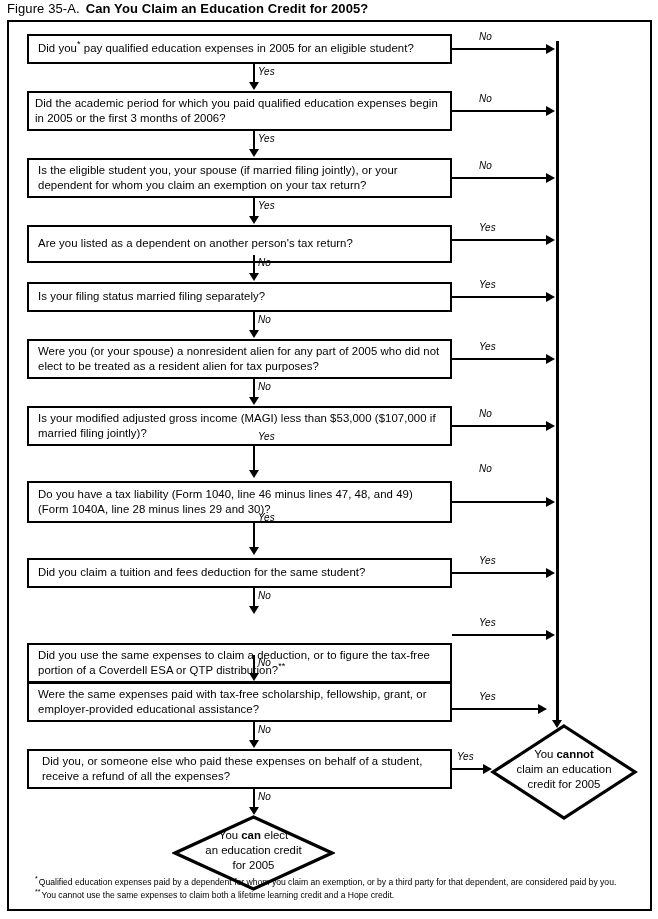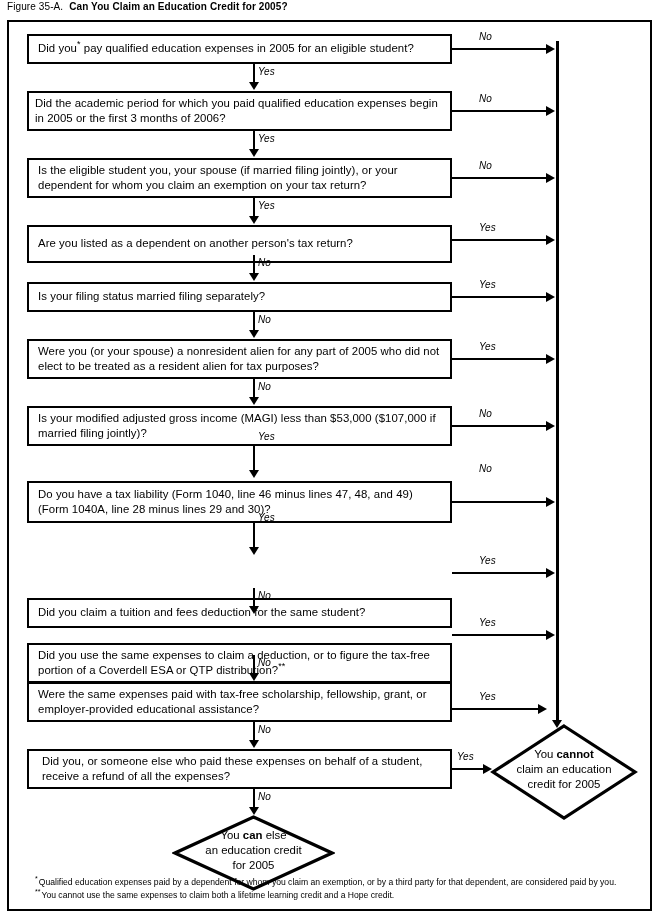--- a/index.html
+++ b/index.html
@@ -14,21 +14,21 @@
     color: #000000;
     position: relative;
     overflow: hidden;
   }
 
   
   #figure-title {
     position: absolute;
     left: 7px;
     top: 1px;
-    font-size: 10px;
+    font-size: 13px;
     white-space: nowrap;
     letter-spacing: 0.1px;
   }
   #figure-title .fig-num { font-weight: normal; }
   #figure-title .fig-name { font-weight: bold; margin-left: 6px; }
 
   
   #chart-frame {
     position: absolute;
     left: 7px;
@@ -233,21 +233,21 @@
   <div class="qbox" style="left:18px; top:459px; width:425px; height:42px;">
     <span class="qtext">Do you have a tax liability (Form 1040, line 46 minus lines 47, 48, and 49) (Form 1040A, line 28 minus lines 29 and 30)?</span>
   </div>
   <div class="hline" style="left:443px; top:479px; width:101px;"></div>
   <div class="harrow" style="left:537px; top:475px;"></div>
   <div class="hlabel" style="left:470px; top:441px;">No</div>
   <div class="vline" style="left:244px; top:501px; height:26px;"></div>
   <div class="varrow" style="left:240px; top:525px;"></div>
   <div class="vlabel" style="left:249px; top:490px;">Yes</div>
 
-  <div class="qbox" style="left:18px; top:536px; width:425px; height:30px;margin-top:40px;">
+  <div class="qbox" style="left:18px; top:536px; width:425px; height:30px;">
     <span class="qtext">Did you claim a tuition and fees deduction for the same student?</span>
   </div>
   <div class="hline" style="left:443px; top:550px; width:101px;"></div>
   <div class="harrow" style="left:537px; top:546px;"></div>
   <div class="hlabel" style="left:470px; top:533px;">Yes</div>
   <div class="vline" style="left:244px; top:566px; height:20px;"></div>
   <div class="varrow" style="left:240px; top:584px;"></div>
   <div class="vlabel" style="left:249px; top:568px;">No</div>
 
   <div class="qbox" style="left:18px; top:593px; width:425px; height:40px;margin-top:28px;">
@@ -289,21 +289,21 @@
     </div>
     <div class="diamond-label" style="top:39px;">claim an education</div>
     <div class="diamond-label" style="top:54px;">credit for 2005</div>
   </div>
 
   <div class="diamond-wrap" style="left:163px; top:792px; width:163px; height:78px;">
     <svg class="diamond-shape" width="163" height="78" viewBox="0 0 163 78">
       <polygon points="81.5,3 160,39 81.5,75 3,39" fill="#ffffff" stroke="#000000" stroke-width="3.2"></polygon>
     </svg>
     <div class="diamond-label" style="top:14px;">
-      <span>You </span><b>can</b><span> else</span>
+      <span>You </span><b>can</b><span> elect</span>
     </div>
     <div class="diamond-label" style="top:29px;">an education credit</div>
     <div class="diamond-label" style="top:44px;">for 2005</div>
   </div>
 
   <div id="footnotes" style="left:26px; top:854px; width:612px;">
     <div class="fn">
       <span class="mark">*</span><span>Qualified education expenses paid by a dependent for whom you claim an exemption, or by a third party for that dependent, are considered paid by you.</span>
     </div>
     <div class="fn">

